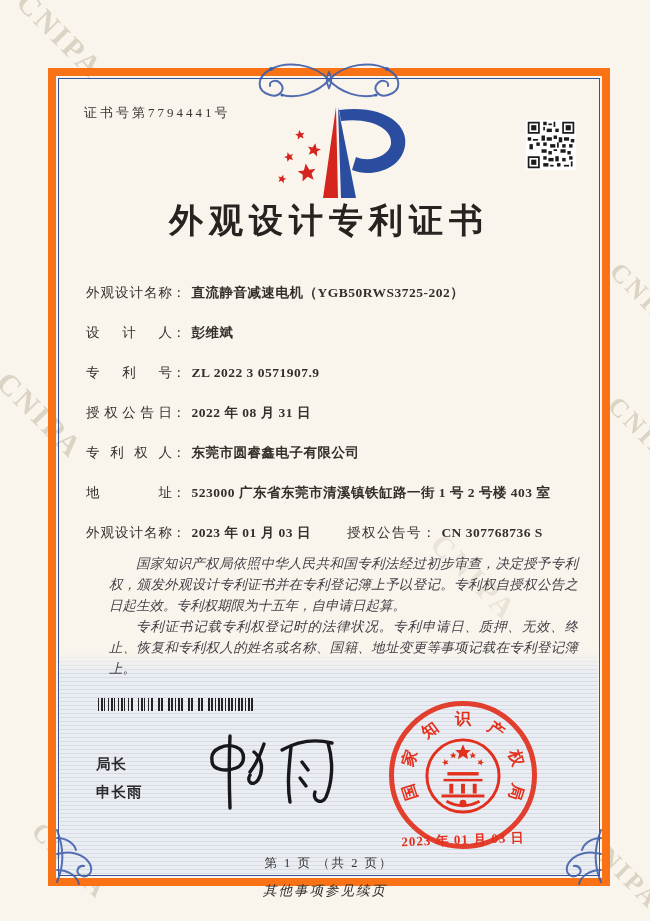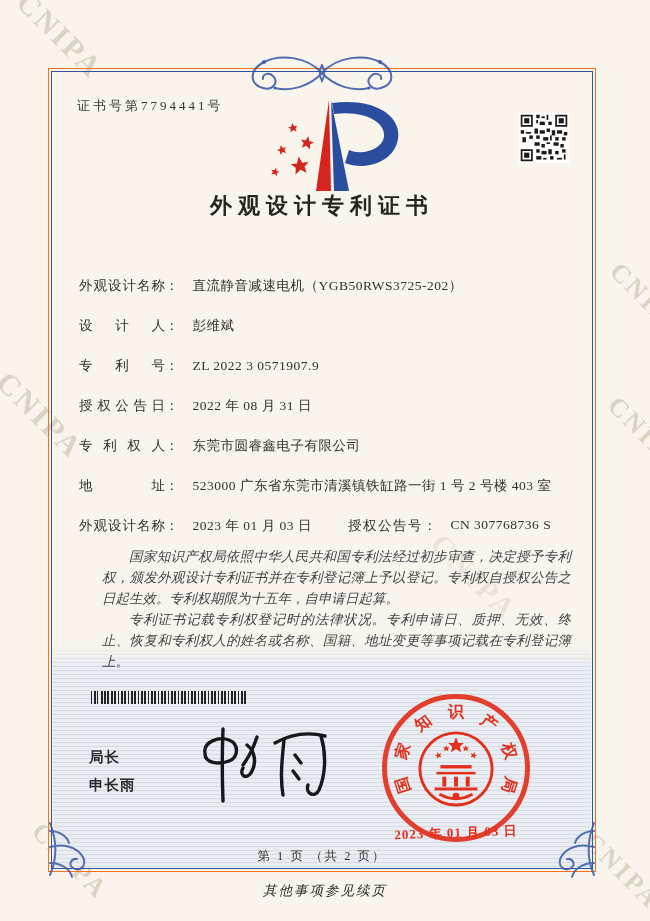--- a/index.html
+++ b/index.html
@@ -8,43 +8,43 @@
 
   
   .wm{position:absolute;font-family:"Liberation Serif","DejaVu Serif",serif;font-weight:bold;
       color:rgba(186,174,152,.48);letter-spacing:3px;transform:rotate(45deg);z-index:1;
       font-size:30px;user-select:none;}
   .wm.small{font-size:26px;}
   .wm.faint{color:rgba(186,174,152,.25);}
 
   
   .cert-box{position:absolute;left:48px;top:68px;width:546px;height:802px;
-            border:1px solid #f97316;z-index:2;background:transparent;}
+            border:8px solid #f97316;z-index:2;background:transparent;}
   .cert-box .inner-line{position:absolute;inset:2px;border:1px solid #34549A;pointer-events:none;}
 
   .top-flourish{position:absolute;left:50%;top:-22px;transform:translateX(-50%);z-index:3;}
   .corner-flourish{position:absolute;bottom:-8px;z-index:3;}
   .corner-flourish.left{left:-4px;}
   .corner-flourish.right{right:-4px;transform:scaleX(-1);}
 
   .cert-no{position:absolute;left:28px;top:28px;font-size:13px;letter-spacing:3px;color:#3A3734;}
 
   .qr{position:absolute;left:470px;top:44px;width:50px;height:50px;}
 
   .logo{position:absolute;left:203px;top:28px;width:150px;height:98px;}
 
   .title{position:absolute;left:0;top:122px;width:100%;text-align:center;
-         font-size:22px;font-weight:bold;letter-spacing:6px;color:#262320;}
+         font-size:34px;font-weight:bold;letter-spacing:6px;color:#262320;}
 
   .fields{position:absolute;left:30px;right:22px;top:197px;font-size:13.5px;color:#33302C;}
   .f-row{height:40px;display:flex;align-items:center;white-space:nowrap;}
   .f-label{display:inline-block;width:86px;text-align:justify;text-align-last:justify;}
   .f-colon{display:inline-block;}
-  .f-value{margin-left:14px;letter-spacing:.5px;}
-  .pair2{margin-left:36px;display:flex;align-items:flex-start;}
+  .f-value{margin-left:6px;letter-spacing:.5px;font-weight:bold;}
+  .pair2{margin-left:36px;display:flex;align-items:center;}
   .f-label2{letter-spacing:1.5px;}
 
   .paras{position:absolute;left:28px;right:24px;top:477px;font-size:13.5px;line-height:21px;
          color:#413F46;font-style:italic;text-align:justify;margin-left:25px;}
   .paras p{margin:0;text-indent:2em;}
 
   .band{position:absolute;left:4px;right:4px;top:575px;bottom:4px;background:#EAEDF2;
         background-image:repeating-linear-gradient(0deg,rgba(168,178,202,.30) 0 1px,transparent 1px 4px);}
   .band::before{content:"";position:absolute;left:0;right:0;top:0;height:22px;
         background:linear-gradient(#FAF5EC,rgba(250,245,236,0));}

